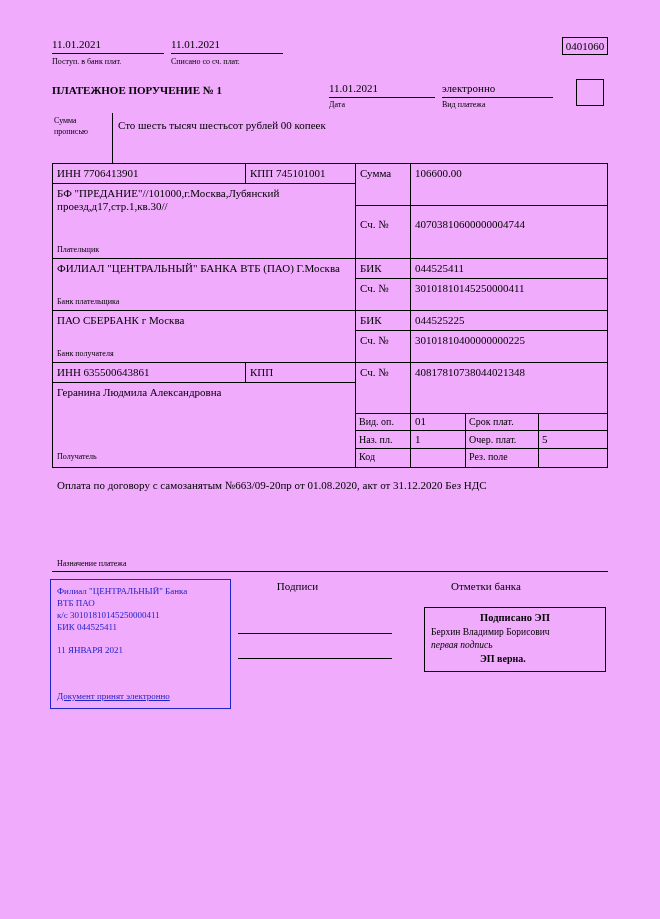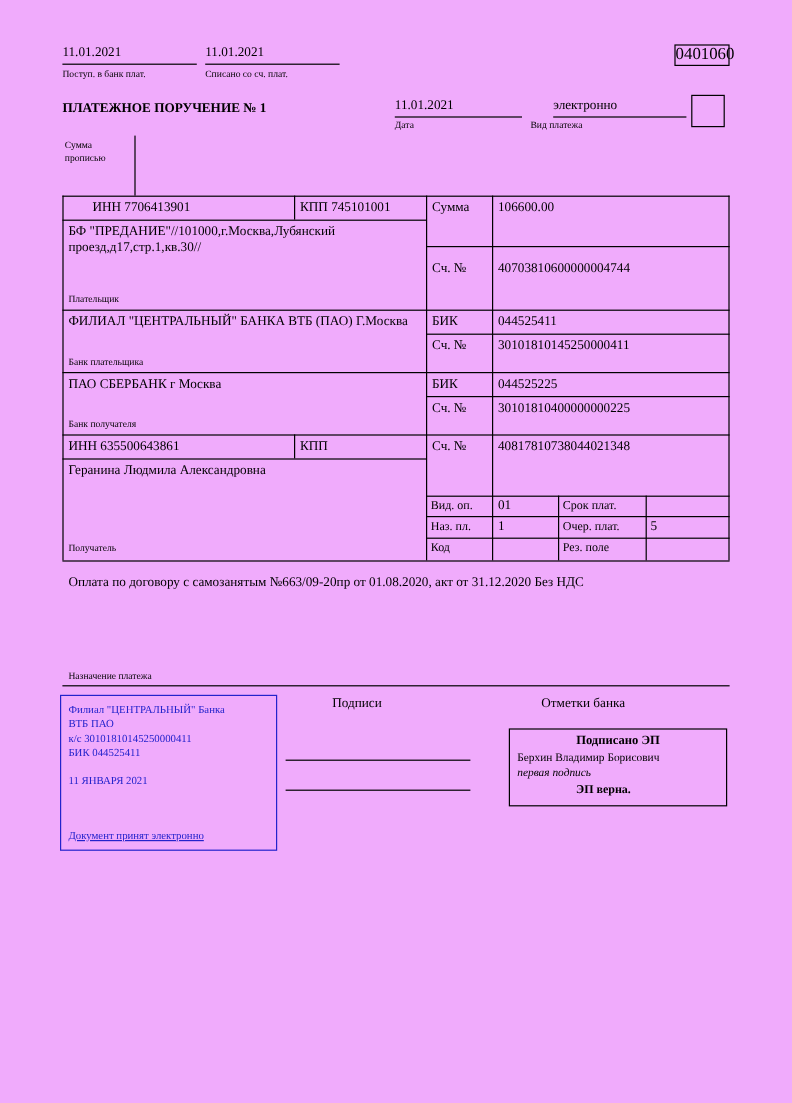--- a/index.html
+++ b/index.html
@@ -30,32 +30,33 @@
 </style>
 </head>
 <body>
 
 <div class="page">
 
   <div class="abs t ul" style="left:52px;top:38px;width:112px;height:16px;">11.01.2021</div>
   <div class="abs small" style="left:52px;top:58px;">Поступ. в банк плат.</div>
   <div class="abs t ul" style="left:171px;top:38px;width:112px;height:16px;">11.01.2021</div>
   <div class="abs small" style="left:171px;top:58px;">Списано со сч. плат.</div>
-  <div class="box center" style="left:562px;top:37px;width:46px;height:18px;font-size:14px;line-height:16px;">0401060</div>
+  <div class="box center" style="left:562px;top:37px;width:46px;height:18px;font-size:11px;line-height:16px;">0401060</div>
 
   <div class="abs t bold" style="left:52px;top:84px;">ПЛАТЕЖНОЕ ПОРУЧЕНИЕ № 1</div>
   <div class="abs t ul" style="left:329px;top:82px;width:106px;height:16px;">11.01.2021</div>
   <div class="abs small" style="left:329px;top:101px;">Дата</div>
-  <div class="abs t ul" style="left:461px;top:82px;width:111px;height:16px;">электронно</div>
+  <div class="abs t ul" style="left:442px;top:82px;width:111px;height:16px;">электронно</div>
   <div class="abs small" style="left:442px;top:101px;">Вид платежа</div>
   <div class="box" style="left:576px;top:79px;width:28px;height:27px;"></div>
 
   <div class="abs small" style="left:54px;top:117px;">Сумма</div>
   <div class="abs small" style="left:54px;top:128px;">прописью</div>
   <div class="vline" style="left:112px;top:113px;height:50px;"></div>
+  <div class="abs t" style="left:118px;top:119px;width:480px;">Сто шесть тысяч шестьсот рублей 00 копеек</div>
 
   <div class="hline" style="left:52px;top:163px;width:556px;"></div>
   <div class="hline" style="left:52px;top:183px;width:303px;"></div>
   <div class="hline" style="left:355px;top:205px;width:253px;"></div>
   <div class="hline" style="left:52px;top:258px;width:556px;"></div>
   <div class="hline" style="left:355px;top:278px;width:253px;"></div>
   <div class="hline" style="left:52px;top:310px;width:556px;"></div>
   <div class="hline" style="left:355px;top:330px;width:253px;"></div>
   <div class="hline" style="left:52px;top:362px;width:556px;"></div>
   <div class="hline" style="left:52px;top:382px;width:303px;"></div>
@@ -65,21 +66,21 @@
   <div class="hline" style="left:52px;top:467px;width:556px;"></div>
   <div class="vline" style="left:52px;top:163px;height:304px;"></div>
   <div class="vline" style="left:607px;top:163px;height:304px;"></div>
   <div class="vline" style="left:245px;top:163px;height:20px;"></div>
   <div class="vline" style="left:245px;top:362px;height:20px;"></div>
   <div class="vline" style="left:355px;top:163px;height:304px;"></div>
   <div class="vline" style="left:410px;top:163px;height:304px;"></div>
   <div class="vline" style="left:465px;top:413px;height:54px;"></div>
   <div class="vline" style="left:538px;top:413px;height:54px;"></div>
 
-  <div class="abs t" style="left:57px;top:167px;margin-left:20px;">ИНН 7706413901</div>
+  <div class="abs t" style="left:57px;top:167px;">ИНН 7706413901</div>
   <div class="abs t" style="left:250px;top:167px;">КПП 745101001</div>
   <div class="abs t" style="left:360px;top:167px;">Сумма</div>
   <div class="abs t" style="left:415px;top:167px;">106600.00</div>
   <div class="abs t" style="left:57px;top:187px;width:290px;">БФ "ПРЕДАНИЕ"//101000,г.Москва,Лубянский проезд,д17,стр.1,кв.30//</div>
   <div class="abs t" style="left:360px;top:218px;">Сч. №</div>
   <div class="abs t" style="left:415px;top:218px;">40703810600000004744</div>
   <div class="abs small" style="left:57px;top:246px;">Плательщик</div>
 
   <div class="abs t" style="left:57px;top:262px;width:290px;">ФИЛИАЛ "ЦЕНТРАЛЬНЫЙ" БАНКА ВТБ (ПАО) Г.Москва</div>
   <div class="abs t" style="left:360px;top:262px;">БИК</div>

